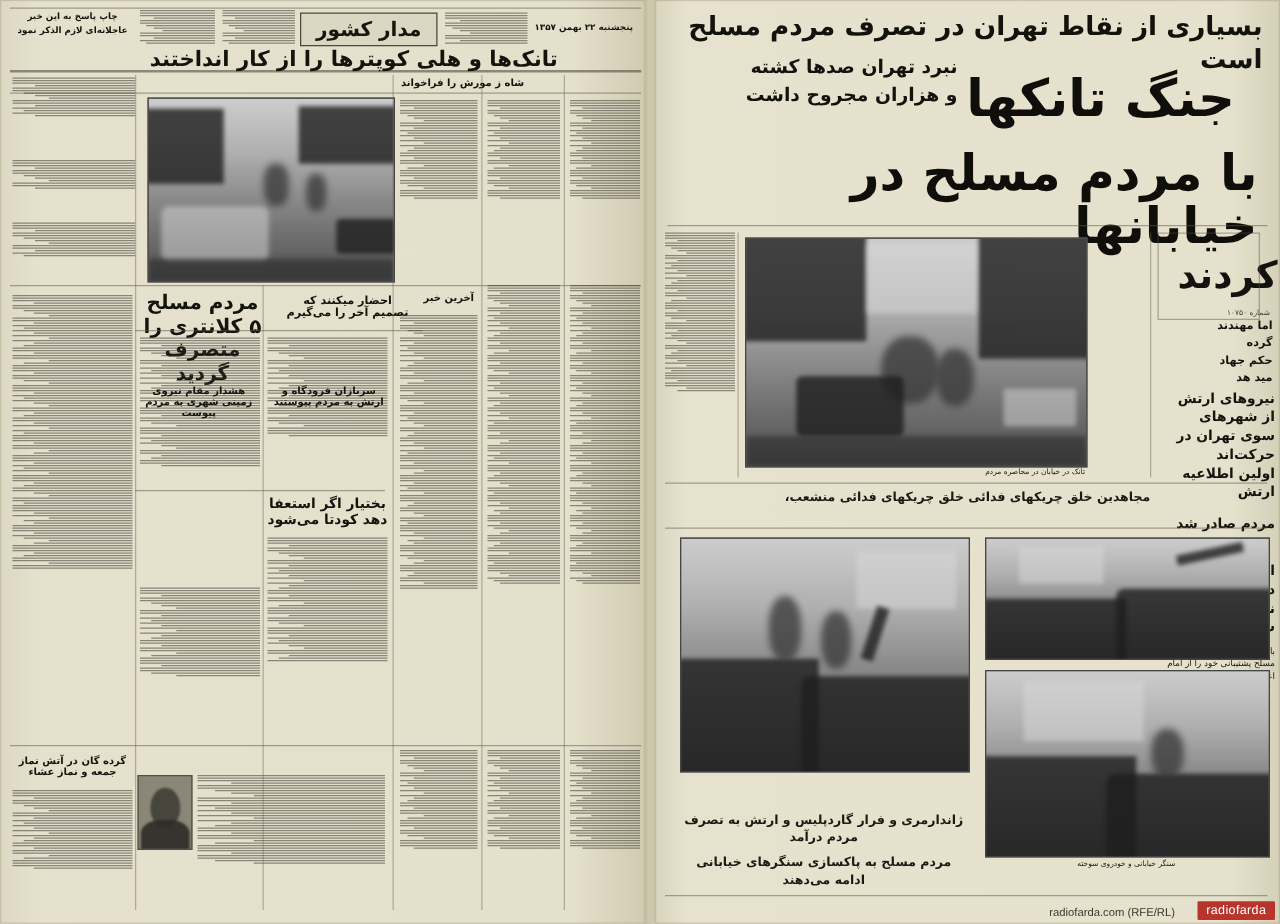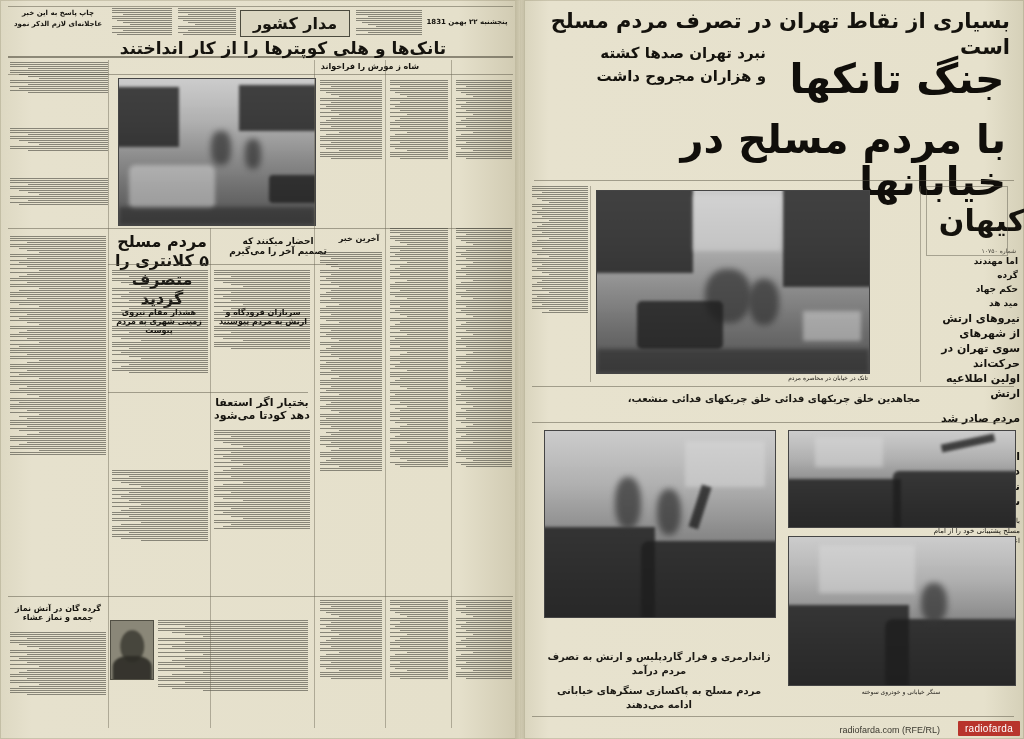--- a/index.html
+++ b/index.html
@@ -53,21 +53,21 @@
     position:absolute;
     font-weight:700;color:#17150f;
     direction:rtl;
     letter-spacing:-1px;
   }
   
   #rp-kicker{position:absolute;right:14px;top:8px;width:470px;text-align:right;
     font-size:21px;line-height:1.25;color:#14120d;direction:rtl;font-weight:700;}
   #rp-sub1{position:absolute;right:258px;top:42px;width:228px;text-align:right;
     font-size:15px;line-height:1.5;color:#14120d;direction:rtl;font-weight:700;}
-  #rp-head1{position:absolute;right:2px;top:58px;width:250px;text-align:center;
+  #rp-head1{position:absolute;right:36px;top:58px;width:250px;text-align:right;
     font-size:41px;line-height:1.05;color:#100e0a;direction:rtl;font-weight:700;}
   #rp-head2{position:absolute;right:18px;top:118px;width:430px;text-align:right;
     font-size:40px;line-height:1.05;color:#100e0a;direction:rtl;font-weight:700;}
   
   .flag{
     position:absolute;right:6px;top:188px;width:72px;height:64px;
     display:flex;align-items:center;justify-content:center;
     font-size:30px;font-weight:700;color:#14120d;direction:rtl;
   }
   .flag .flag-sub{position:absolute;bottom:-2px;right:2px;font-size:6px;font-weight:400;opacity:.8;}
@@ -175,21 +175,21 @@
         <i></i>
         <i></i>
         <i></i>
         <i></i>
         <i></i>
         <i></i>
         <i></i>
         <i></i>
         <i></i>
     </div>
-    <div class="lhead" style="left:424px;top:18px;width:86px;font-size:7px;">پنجشنبه ۲۲ بهمن 1831</div>
+    <div class="lhead" style="left:424px;top:18px;width:86px;font-size:7px;">پنجشنبه ۲۲ بهمن ۱۳۵۷</div>
 
     <div class="lhead" style="left:118px;top:38px;width:330px;font-size:17px;">تانک‌ها و هلی کوپترها را از کار انداختند</div>
     <div class="lhead" style="left:300px;top:62px;width:140px;font-size:8px;">شاه ز مورش را فراخواند</div>
 
     <div class="hrule" style="left:8px;top:74px;width:505px;"></div>
 
     <div class="photo" style="left:118px;top:78px;width:196px;height:146px;">
       <div class="ph-sky"></div>
       <div class="ph-dark" style="left:-10px;top:8px;width:70px;height:60px;"></div>
       <div class="ph-dark" style="left:120px;top:6px;width:90px;height:46px;"></div>
@@ -1269,21 +1269,21 @@
       <div>نبرد تهران صدها کشته</div>
       <div>و هزاران مجروح داشت</div>
     </div>
 
     <div id="rp-head1">جنگ تانکها</div>
     <div id="rp-head2">با مردم مسلح در خیابانها</div>
 
     <div class="hrule" style="left:10px;top:180px;width:480px;"></div>
 
     <div class="flag">
-      <span>کیهان</span>
+      <span>کردند</span>
       <span class="flag-sub">شماره ۱۰۷۵۰</span>
     </div>
     <div class="box" style="left:402px;top:186px;width:80px;height:68px;border:1px solid #55524470;"></div>
 
     <div class="photo" style="left:72px;top:190px;width:272px;height:182px;">
       <div class="ph-sky"></div>
       <div class="ph-dark" style="left:-14px;top:-10px;width:110px;height:92px;"></div>
       <div class="ph-dark" style="left:186px;top:-8px;width:106px;height:104px;"></div>
       <div class="ph-light" style="left:96px;top:4px;width:88px;height:56px;"></div>
       <div class="ph-blob" style="left:108px;top:78px;width:46px;height:54px;border-radius:45%;"></div>

